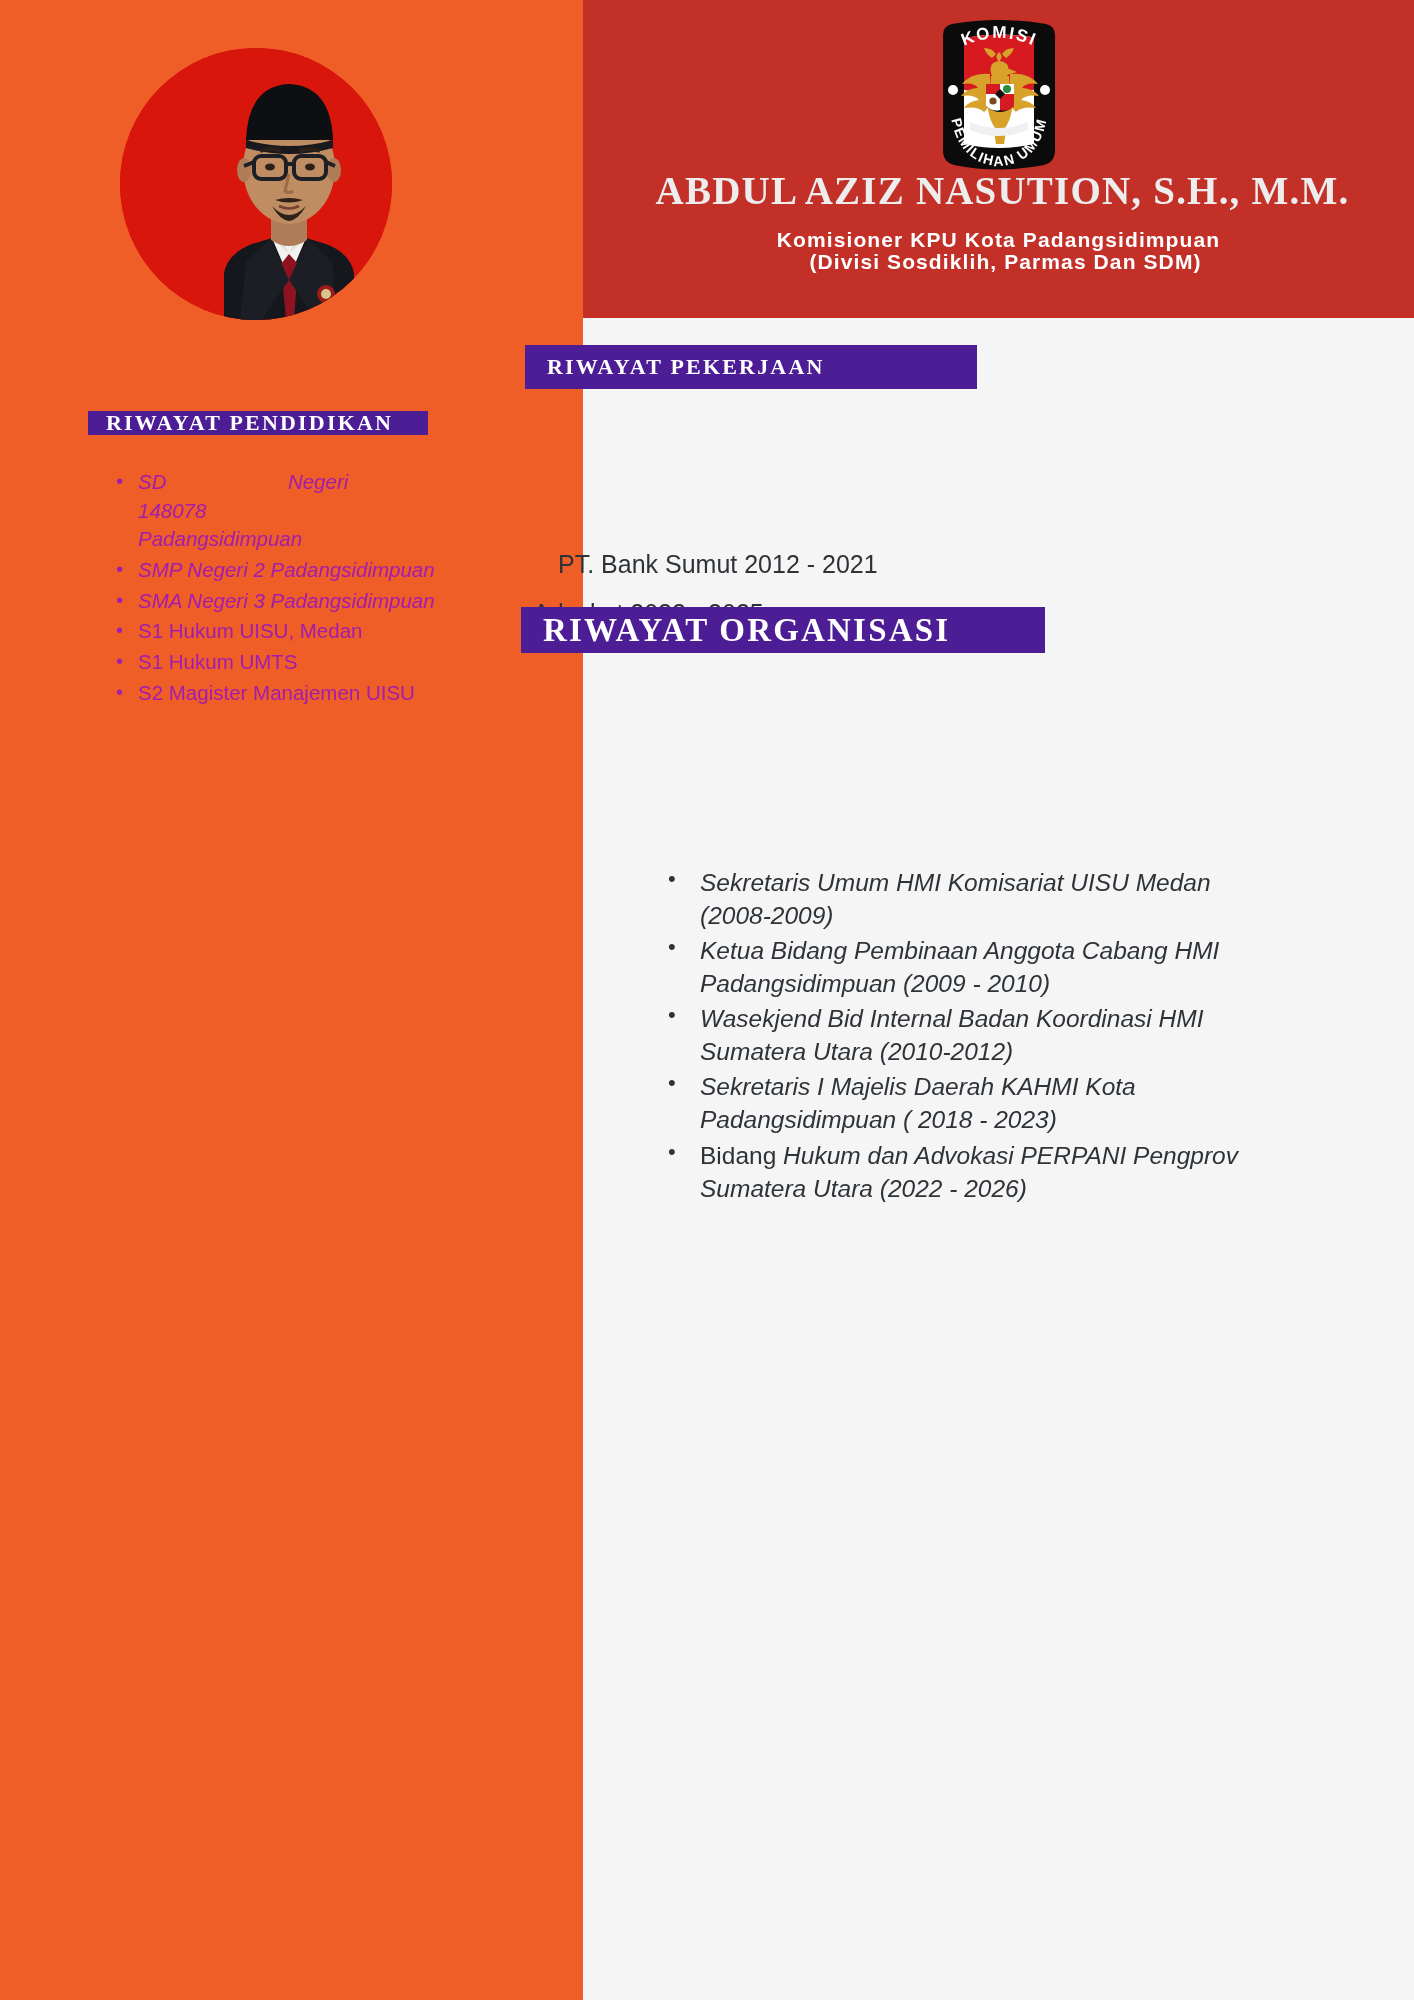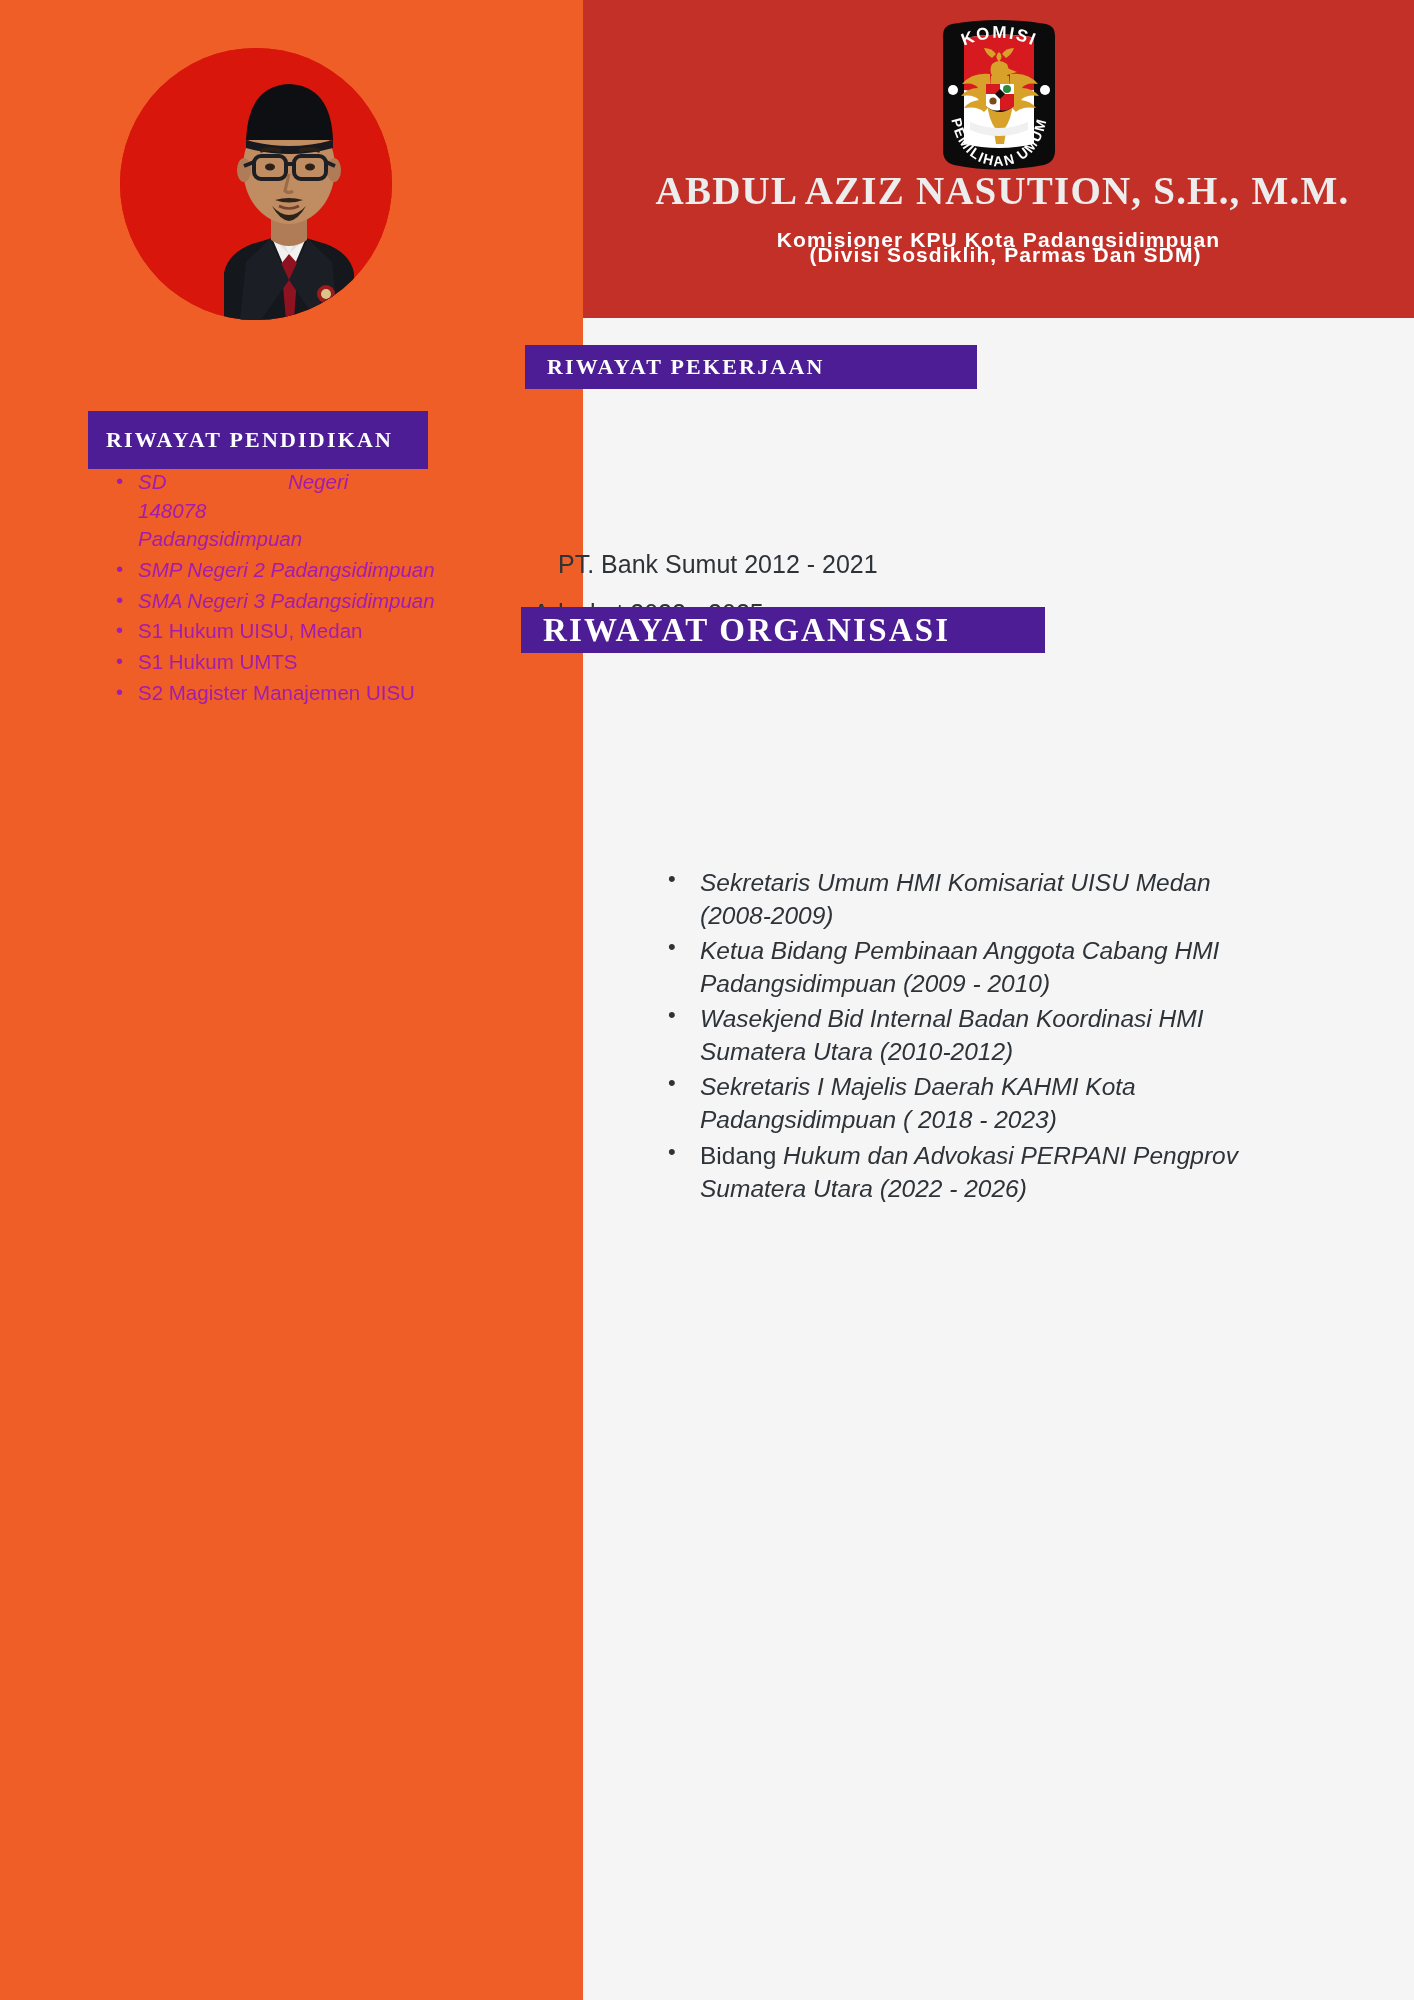--- a/index.html
+++ b/index.html
@@ -39,21 +39,21 @@
     white-space:nowrap;
   }
   .role1, .role2{
     position:absolute; left:0; width:100%;
     text-align:center;
     color:#FFFFFF;
     font-size:21px; font-weight:700;
     letter-spacing:1.1px;
   }
   .role1{ top:228px; }
-  .role2{ top:243px;padding-left:14px; }
+  .role2{ top:250px;padding-left:14px; }
 
   
   .photo-circle{
     position:absolute; left:120px; top:48px;
     width:272px; height:272px;
     border-radius:50%;
     background:#D8160C;
     overflow:hidden;
   }
   .portrait{ position:absolute; left:0; top:0; width:272px; height:272px; }
@@ -61,21 +61,21 @@
   
   .bar{
     position:absolute;
     background:#4c1d95;
     display:flex; align-items:center;
     font-family:"Liberation Serif", serif;
     font-weight:700;
     color:#FFFFFF;
     letter-spacing:2.2px;
   }
-  .bar-edu{ left:88px;  top:411px;  width:340px; height:58px; font-size:22px; padding-left:18px; }
+  .bar-edu{ left:88px;  top:411px;  width:340px; height:24px; font-size:22px; padding-left:18px; }
   .bar-job{ left:525px; top:345px;  width:452px; height:44px; font-size:22px; padding-left:22px; }
   .bar-org{ left:521px; top:607px;  width:524px; height:46px; font-size:33px; padding-left:22px; }
 
   
   .edu-list{
     position:absolute; left:110px; top:468px; width:330px;
     color:#a21caf;
     font-size:20.5px;
     line-height:1.40;
     list-style:none;

